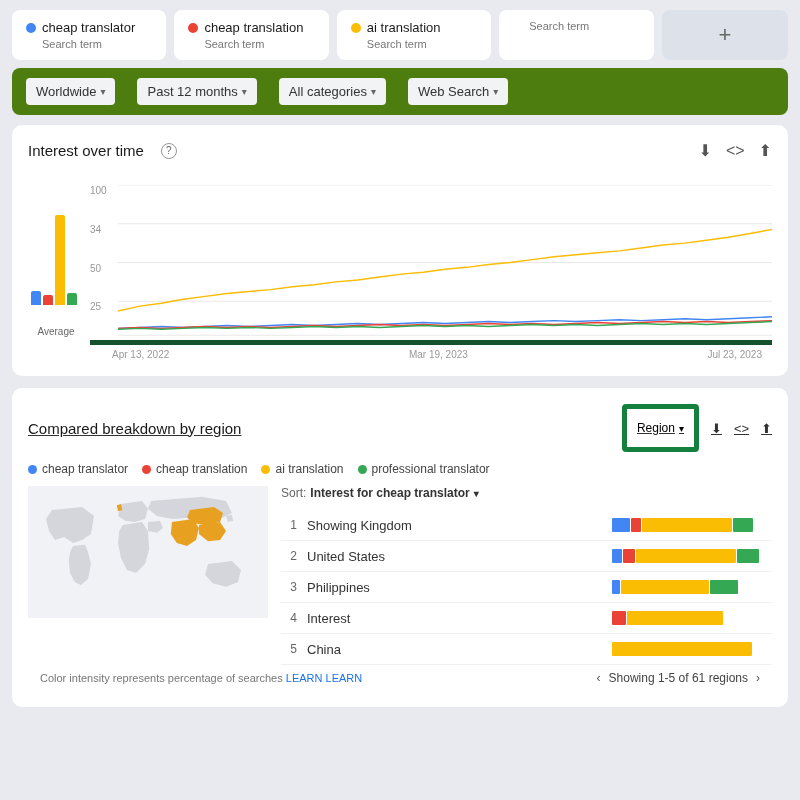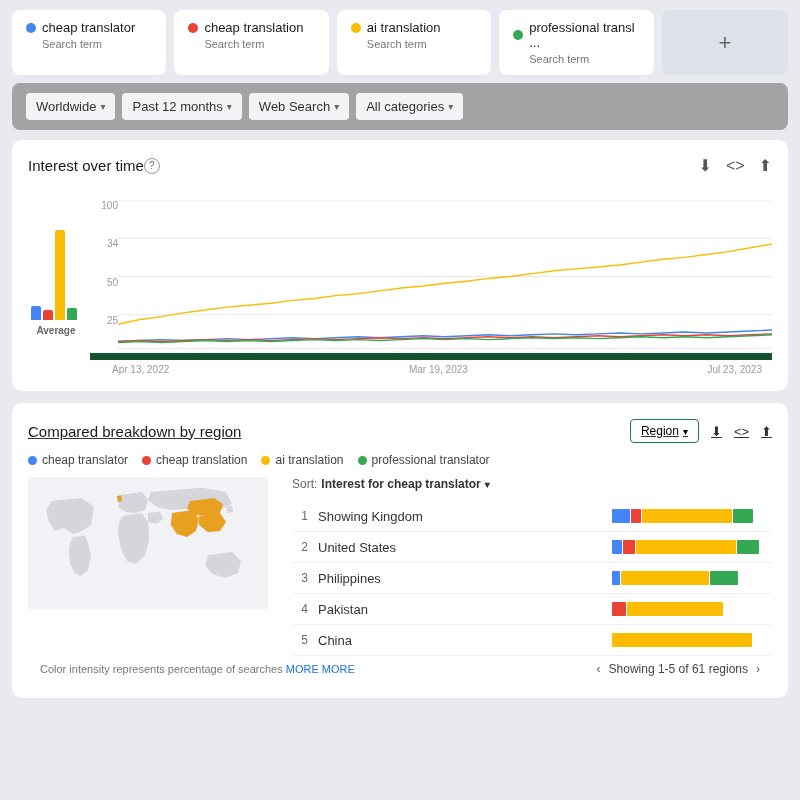--- a/index.html
+++ b/index.html
@@ -56,26 +56,26 @@
       align-items: center;
       justify-content: center;
       font-size: 22px;
       color: #666;
       cursor: pointer;
       min-width: 0;
     }
 
     
     .filter-bar {
-      background: #a3a3a3;
+      background: #4d7c0f;
       margin: 0 12px 10px;
       border-radius: 8px;
       padding: 10px 14px;
       display: flex;
-      gap: 7px;
+      gap: 22px;
       align-items: center;
     }
     .filter-btn {
       border: none;
       background: #f1f3f4;
       border-radius: 4px;
       padding: 6px 10px;
       font-size: 13px;
       color: #333;
       cursor: pointer;
@@ -101,21 +101,21 @@
       align-items: center;
       justify-content: space-between;
       margin-bottom: 8px;
     }
     .panel-title {
       font-size: 15px;
       font-weight: 500;
       color: #1a1a1a;
       display: flex;
       align-items: center;
-      gap: 0;
+      gap: 17px;
     }
     .panel-actions {
       display: flex;
       gap: 14px;
       align-items: center;
       color: #555;
     }
     .panel-actions span {
       cursor: pointer;
       font-size: 16px;
@@ -126,25 +126,24 @@
       display: flex;
       gap: 6px;
       align-items: flex-end;
       height: 175px;
       margin-top: 10px;
     }
     .chart-left {
       display: flex;
       flex-direction: column;
       align-items: center;
-      gap: 2px;
+      gap: 18px;
       width: 56px;
       height: 160px;
       position: relative;
-      font-weight: bold;
     }
     .avg-bars {
       display: flex;
       align-items: flex-end;
       gap: 2px;
       height: 120px;
       width: 50px;
     }
     .avg-bar {
       width: 10px;
@@ -152,22 +151,21 @@
     }
     .avg-label {
       font-size: 10px;
       color: #666;
       margin-top: 3px;
     }
     .chart-right {
       flex: 1;
       height: 160px;
       position: relative;
-      border-bottom: 7px solid #14532d;
-      text-align: right;
+      border-bottom: 5px solid #14532d;
     }
     .chart-y-labels {
       position: absolute;
       left: 0;
       top: 0;
       height: 100%;
       display: flex;
       flex-direction: column;
       justify-content: space-between;
       font-size: 10px;
@@ -197,24 +195,24 @@
       align-items: center;
       justify-content: space-between;
       text-decoration: underline;
     }
     .region-controls {
       display: flex;
       gap: 12px;
       align-items: center;
     }
     .region-btn {
-      border: 1px solid #15803d;
+      border: 5px solid #15803d;
       background: white;
       border-radius: 4px;
-      padding: 4px 10px;
+      padding: 12px 10px;
       font-size: 12px;
       cursor: pointer;
       display: flex;
       align-items: center;
       gap: 4px;
     }
     .region-btn::after {
       content: '▾';
       font-size: 10px;
     }
@@ -233,21 +231,21 @@
       gap: 5px;
     }
     .legend-dot {
       width: 9px; height: 9px;
       border-radius: 50%;
       display: inline-block;
     }
 
     .region-content {
       display: flex;
-      gap: 24px;
+      gap: 13px;
       margin-top: 10px;
     }
 
     
     .map-area {
       width: 240px;
       flex-shrink: 0;
     }
     .map-area svg {
       width: 100%;
@@ -365,36 +363,32 @@
     <div class="term-label">Search term</div>
   </div>
   <div class="search-term-card">
     <div class="term-name">
       <span class="dot" style="background:#fbbc04;"></span>
       <span>ai translation</span>
     </div>
     <div class="term-label">Search term</div>
   </div>
   <div class="search-term-card">
-    <div class="term-name">
-      <span class="dot" style="background:#34a853;"></span>
-      <span>professional transl ...</span>
-    </div>
     <div class="term-label">Search term</div>
   </div>
   <div class="add-card">
     <span>+</span>
   </div>
 </div>
 
 <div class="filter-bar">
   <button class="filter-btn">Worldwide</button>
   <button class="filter-btn">Past 12 months</button>
+  <button class="filter-btn">All categories</button>
   <button class="filter-btn">Web Search</button>
-  <button class="filter-btn">All categories</button>
 </div>
 
 <div class="panel">
   <div class="panel-header">
     <div class="panel-title">
       <span>Interest over time</span>
       <span class="help-icon">?</span>
     </div>
     <div class="panel-actions">
       <span title="Download">⬇</span>
@@ -548,41 +542,41 @@
         <span class="rank-name">Philippines</span>
         <div class="rank-bars">
           <div class="rank-bar-seg" style="background:#4285f4; width:8px;"></div>
           <div class="rank-bar-seg" style="background:#fbbc04; width:88px;"></div>
           <div class="rank-bar-seg" style="background:#34a853; width:28px;"></div>
         </div>
       </div>
 
       <div class="rank-row">
         <span class="rank-num">4</span>
-        <span class="rank-name">Pakistan</span>
+        <span class="rank-name">Interest</span>
         <div class="rank-bars">
           <div class="rank-bar-seg" style="background:#ea4335; width:14px;"></div>
           <div class="rank-bar-seg" style="background:#fbbc04; width:96px;"></div>
         </div>
       </div>
 
       <div class="rank-row">
         <span class="rank-num">5</span>
         <span class="rank-name">China</span>
         <div class="rank-bars">
           <div class="rank-bar-seg" style="background:#fbbc04; width:140px;"></div>
         </div>
       </div>
     </div>
   </div>
 
   <div class="bottom-footer">
     <div>
       <span>Color intensity represents percentage of searches</span>
-      <a href="#">MORE MORE</a>
+      <a href="#">LEARN LEARN</a>
     </div>
     <div class="pagination">
       <span class="page-arrow">‹</span>
       <span>Showing 1-5 of 61 regions</span>
       <span class="page-arrow">›</span>
     </div>
   </div>
 </div>
 
 </body></html>

